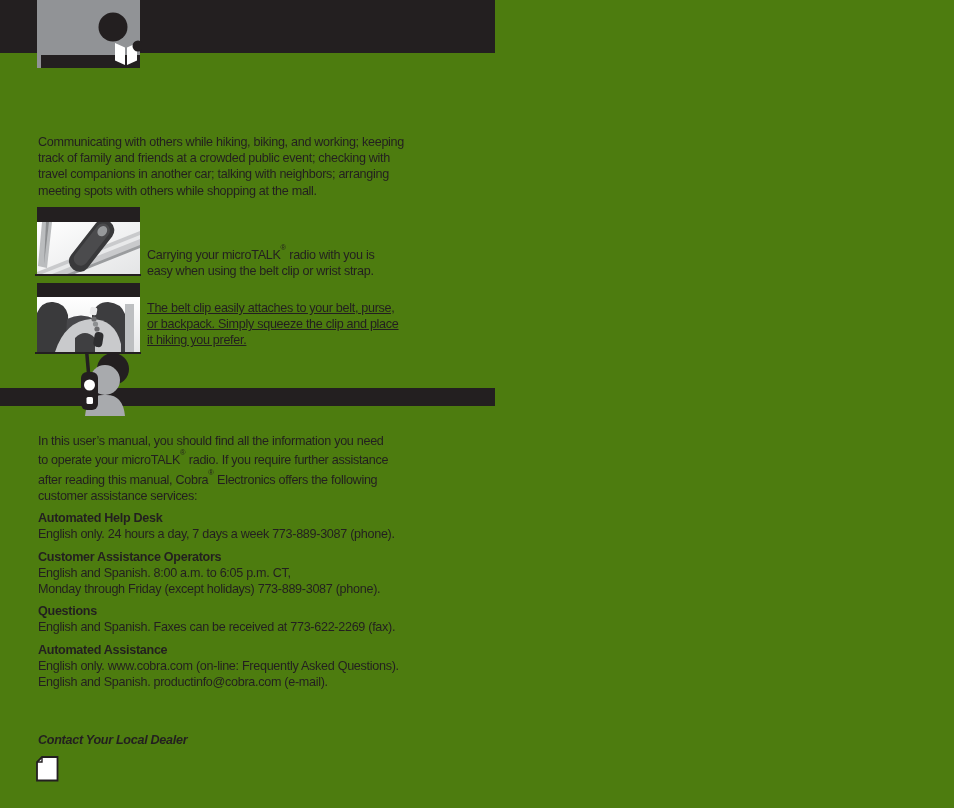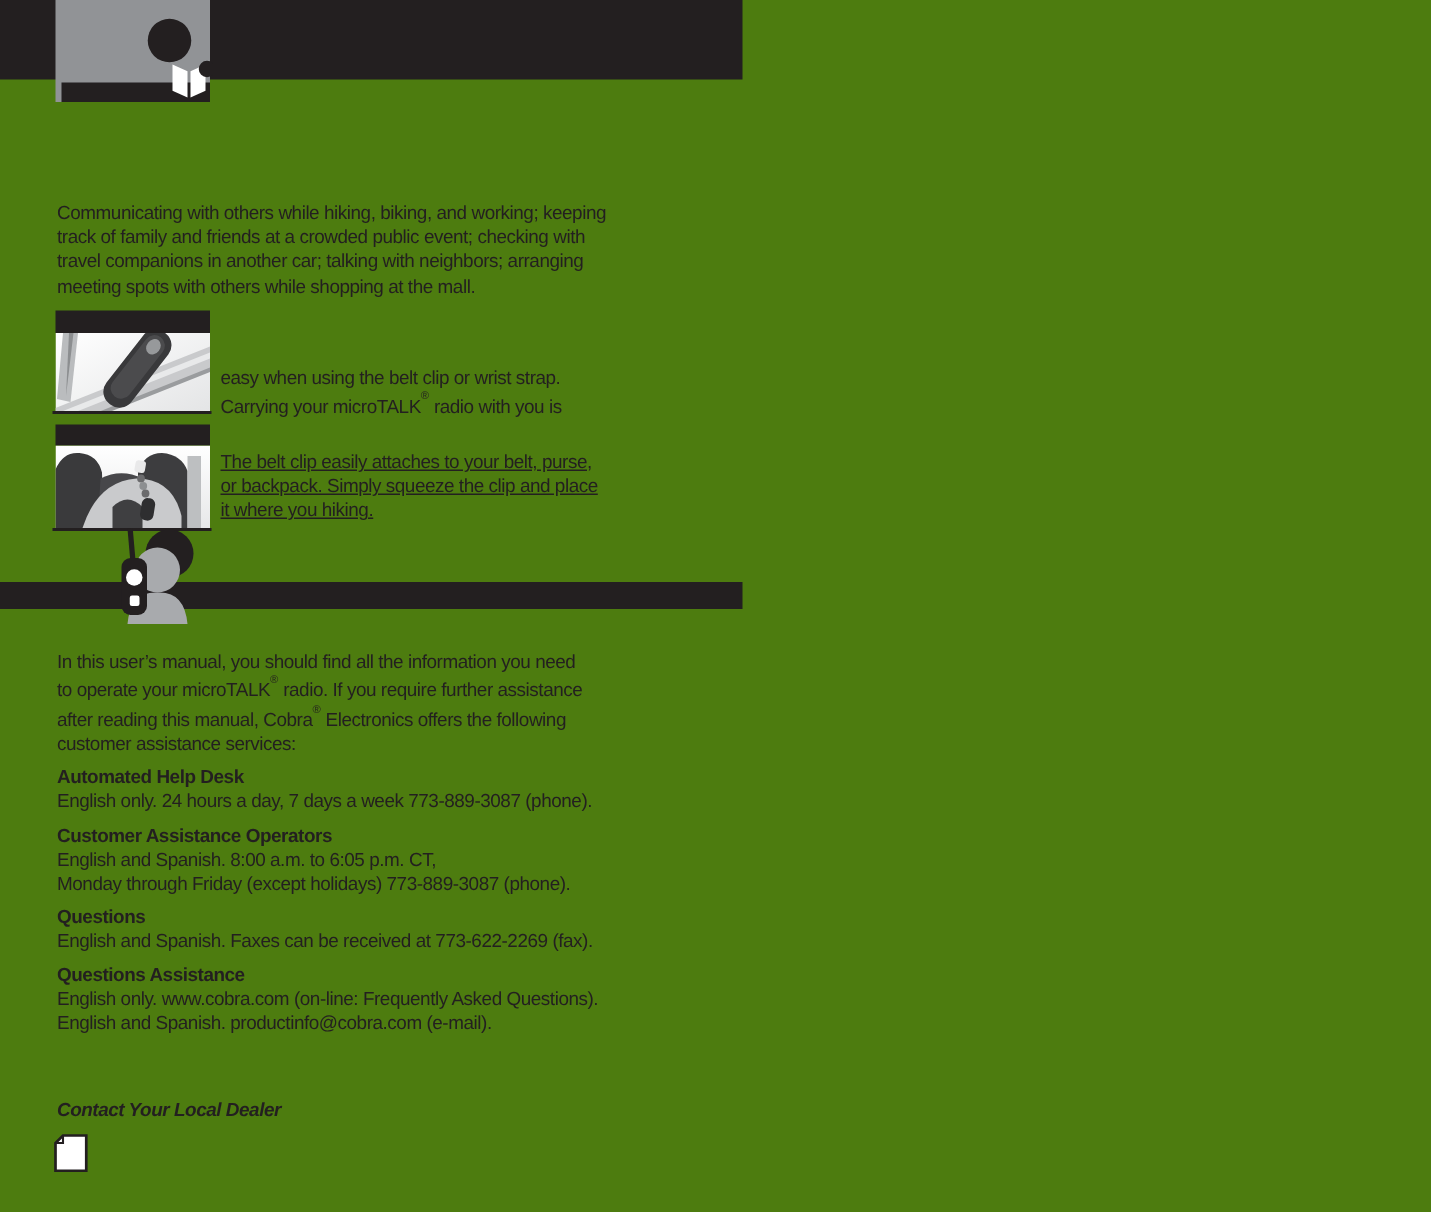--- a/index.html
+++ b/index.html
@@ -89,22 +89,22 @@
     <path d="M0,54 L103,13 L103,17 L0,58 Z" fill="#e8e9ea"></path>
     <path d="M0,64 L103,23 L103,26 L0,67 Z" fill="#9a9c9e"></path>
     <g transform="rotate(38 55 24)">
       <rect x="44" y="-6" width="21" height="60" rx="10" fill="#39393b"></rect>
       <rect x="47" y="-2" width="14" height="50" rx="7" fill="#4b4b4d"></rect>
       <ellipse cx="54" cy="6" rx="4.5" ry="5.5" fill="#97999b"></ellipse>
     </g>
   </svg>
   <div class="abs pline1"></div>
   <div class="abs txt cap1">
+    <div class="line">Carrying your microTALK<sup class="reg">®</sup> radio with you is</div>
     <div class="line">easy when using the belt clip or wrist strap.</div>
-    <div class="line">Carrying your microTALK<sup class="reg">®</sup> radio with you is</div>
   </div>
 
   <div class="abs mediabar2"></div>
   <svg class="abs photo2" viewBox="0 0 103 55">
     <defs>
       <linearGradient id="g2" x1="0" y1="0" x2="0" y2="1">
         <stop offset="0" stop-color="#ffffff"></stop>
           <stop offset="1" stop-color="#e7e8e9"></stop>
       </linearGradient>
     </defs>
@@ -118,21 +118,21 @@
     <rect x="53" y="10" width="7" height="8" rx="2" fill="#e9e9ea" transform="rotate(10 56 14)"></rect>
     <circle cx="57" cy="22" r="2.6" fill="#6b6b6d"></circle>
     <circle cx="58.5" cy="27" r="2.6" fill="#8d8f91"></circle>
     <circle cx="60" cy="32" r="2.6" fill="#6b6b6d"></circle>
     <rect x="57" y="35" width="9" height="15" rx="4" fill="#2e2e30" transform="rotate(9 61 42)"></rect>
   </svg>
   <div class="abs pline2"></div>
   <div class="abs txt cap2">
     <div class="line">The belt clip easily attaches to your belt, purse,</div>
     <div class="line">or backpack. Simply squeeze the clip and place</div>
-    <div class="line">it where you hiking.</div>
+    <div class="line">it hiking you prefer.</div>
   </div>
 
   <div class="abs midbar"></div>
   <svg class="abs radioicon" viewBox="0 0 54 64">
     <rect x="8" y="0" width="3.5" height="24" fill="#231f20" transform="rotate(-5 10 12)"></rect>
     <circle cx="35" cy="17" r="16" fill="#231f20"></circle>
     <circle cx="27" cy="28" r="15" fill="#a8aaad"></circle>
     <path d="M7,64 Q9,42 27,43 Q45,42 47,64 Z" fill="#a8aaad"></path>
     <rect x="3" y="20" width="17" height="38" rx="6" fill="#231f20"></rect>
     <circle cx="11.5" cy="33" r="5.5" fill="#ffffff"></circle>
@@ -157,21 +157,21 @@
       <div class="line">English and Spanish. 8:00 a.m. to 6:05 p.m. CT,</div>
       <div class="line">Monday through Friday (except holidays) 773-889-3087 (phone).</div>
     </div>
 
     <div class="item">
       <div class="line bold">Questions</div>
       <div class="line">English and Spanish. Faxes can be received at 773-622-2269 (fax).</div>
     </div>
 
     <div class="item">
-      <div class="line bold">Questions Assistance</div>
+      <div class="line bold">Automated Assistance</div>
       <div class="line">English only. www.cobra.com (on-line: Frequently Asked Questions).</div>
       <div class="line">English and Spanish. productinfo@cobra.com (e-mail).</div>
     </div>
 
     <div class="contact line bold">Contact Your Local Dealer</div>
   </div>
 
   <svg class="abs pageicon" viewBox="0 0 23 26">
     <path d="M6,1 L21.5,1 L21.5,24.5 L1,24.5 L1,6 Z" fill="#ffffff" stroke="#231f20" stroke-width="1.8" stroke-linejoin="miter"></path>
     <path d="M6,1 L6,6 L1,6" fill="none" stroke="#231f20" stroke-width="1.4"></path>

